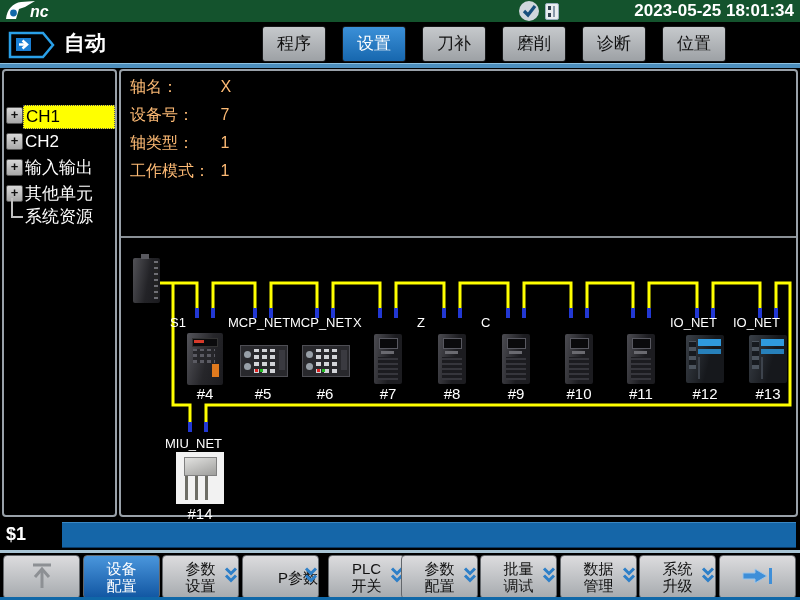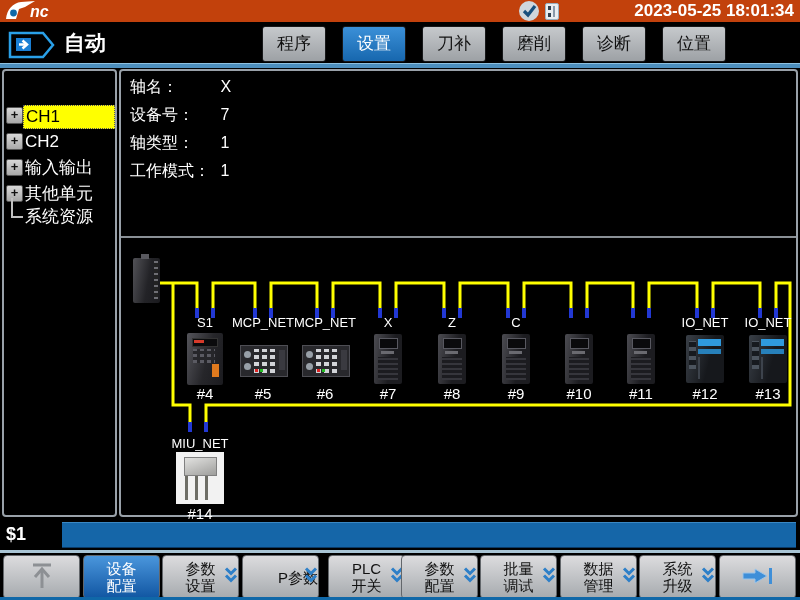--- a/index.html
+++ b/index.html
@@ -1,19 +1,19 @@
 <!DOCTYPE html>
 <html><head>
 <meta charset="utf-8">
 <style>
   html,body{margin:0;padding:0;background:#000;}
   .screen{position:relative;width:800px;height:600px;background:#000;overflow:hidden;
           font-family:"Liberation Sans","DejaVu Sans",sans-serif;color:#fff;}
   
-  .topbar{position:absolute;left:0;top:0;width:800px;height:22px;background:#c2410c;}
+  .topbar{position:absolute;left:0;top:0;width:800px;height:22px;background:#14532d;}
   .logo{position:absolute;left:5px;top:1px;}
   .ok-badge{position:absolute;left:517px;top:0;}
   .disk-ic{position:absolute;left:545px;top:3px;}
   .datetime{position:absolute;right:6px;top:1px;font-size:17px;font-weight:bold;color:#fff;}
   
   .header{position:absolute;left:0;top:22px;width:728px;height:41px;background:#000;}
   .mode-icon{position:absolute;left:8px;top:8px;}
   .mode-label{position:absolute;left:64px;top:7px;font-size:21px;font-weight:bold;color:#fff;}
   .tab-bar{position:absolute;right:2px;top:4px;display:flex;}
   .tab{width:62px;height:34px;line-height:34px;text-align:center;margin-left:16px;
@@ -28,28 +28,28 @@
               border:2px solid #99a1a9;border-radius:4px;}
   
   .tree-row{position:absolute;left:0;height:22px;font-size:17px;line-height:22px;white-space:nowrap;}
   .plus-box{position:absolute;left:2px;top:2px;width:15px;height:15px;background:linear-gradient(#d8d8d8,#a8a8a8);
             border:1px solid #555;border-radius:2px;color:#111;font-size:13px;line-height:13px;text-align:center;font-weight:bold;}
   .tree-label{position:absolute;left:19px;top:0;color:#fff;padding:0 2px;}
   .tree-label.sel{background:#ffff00;color:#000;width:86px;border:1px dotted #555;}
   .tree-elbow{position:absolute;left:7px;top:-8px;width:10px;height:18px;
               border-left:2px solid #c0c0c0;border-bottom:2px solid #c0c0c0;}
   
-  .info-row{position:absolute;left:130px;height:20px;font-size:16px;color:#ffffff;white-space:nowrap;}
+  .info-row{position:absolute;left:130px;height:20px;font-size:16px;color:#fdba74;white-space:nowrap;}
   .info-row .lbl{display:inline-block;width:86px;}
   .hdivider{position:absolute;left:121px;top:236px;width:675px;height:2px;background:#8a9096;}
   
   .wires{position:absolute;left:0;top:0;width:800px;height:600px;z-index:1;pointer-events:none;}
   .dev{position:absolute;z-index:2;}
   .d{position:absolute;}
-  .dev-label{position:absolute;z-index:2;width:70px;text-align:center;font-size:13px;color:#fff;white-space:nowrap;}
+  .dev-label{position:absolute;z-index:2;width:70px;text-align:left;font-size:13px;color:#fff;white-space:nowrap;}
   .dev-num{position:absolute;z-index:2;width:60px;text-align:center;font-size:15px;color:#fff;}
   .k-ncu{position:absolute;left:133px;top:258px;width:27px;height:45px;z-index:2;border-radius:2px;
          background:linear-gradient(100deg,#525257,#232327 55%,#1a1a1e);}
   .k-ncu .ncu-strip{right:2px;top:3px;width:4px;height:38px;background:repeating-linear-gradient(0deg,#6e6e74 0 2px,#222 2px 6px);}
   .k-ncu .ncu-top{left:8px;top:-4px;width:8px;height:5px;background:#59595f;}
   .k-vfd{width:36px;height:52px;border-radius:2px;background:linear-gradient(105deg,#55555b,#26262a 55%,#1b1b1f);}
   .k-vfd .vfd-scr{left:5px;top:5px;width:24px;height:7px;background:#0b0b0d;border:1px solid #333;}
   .k-vfd .vfd-led{left:7px;top:7px;width:10px;height:3px;background:#d63a2a;}
   .k-vfd .vfd-kp{left:6px;top:16px;width:22px;height:14px;
       background-image:repeating-linear-gradient(0deg,transparent 0 3px,#26262a 3px 6px),

